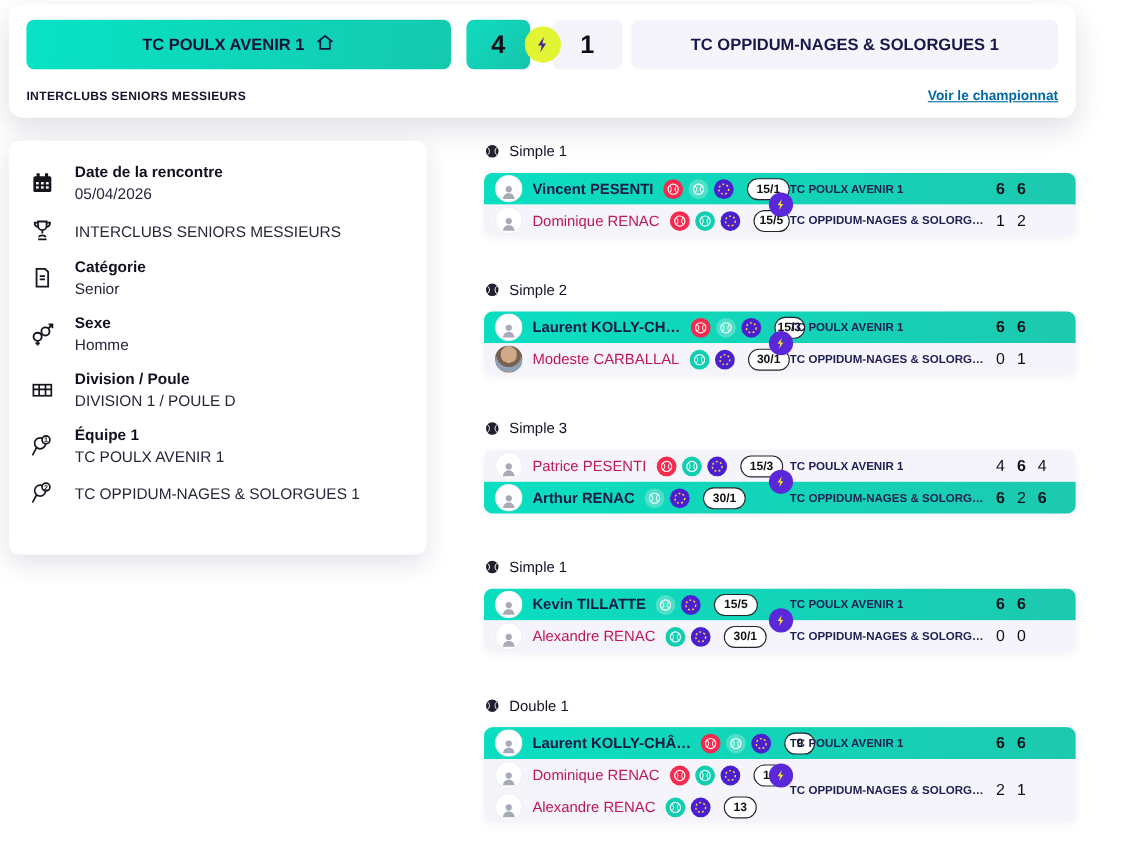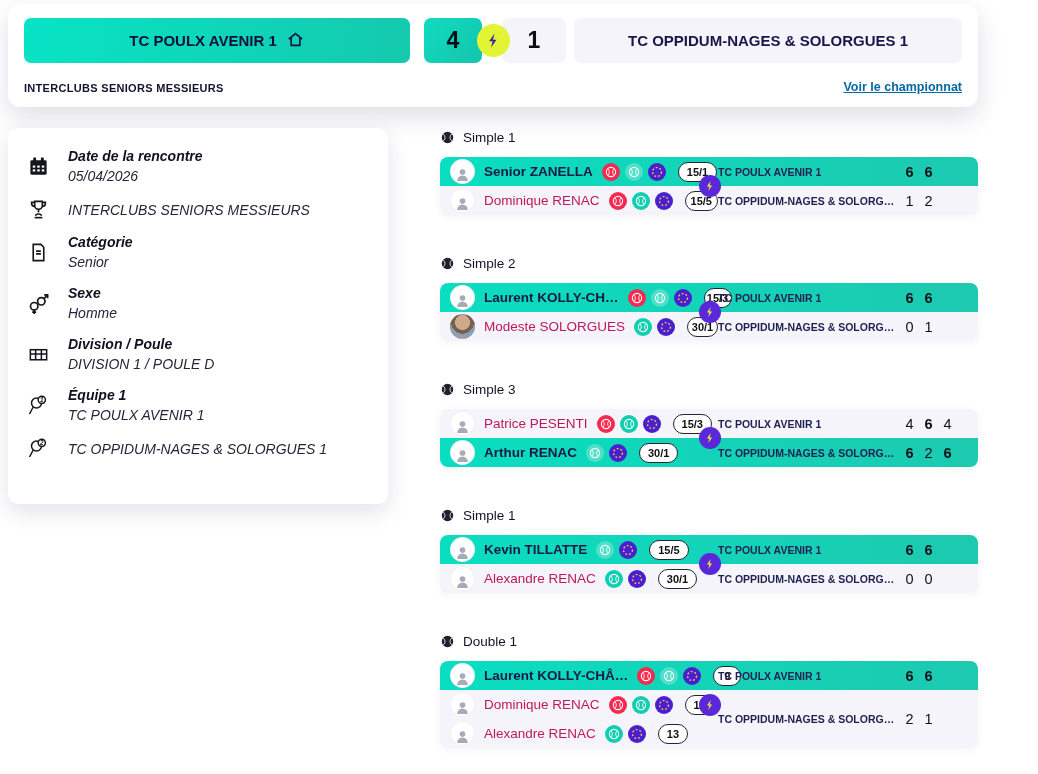--- a/index.html
+++ b/index.html
@@ -26,21 +26,21 @@
     justify-content:center; font-weight:700; font-size:15px; color:#17174A; cursor:pointer; }
   .competition { position:absolute; left:16px; top:78px; font-size:11px;
     font-weight:700; color:#14142E; letter-spacing:.3px; }
   .champ-link { position:absolute; right:16px; top:76px; font-size:12.5px;
     font-weight:700; color:#0369a1; text-decoration:underline; cursor:pointer; }
 
   
   .sidebar-card { position:absolute; left:8px; top:128px; width:380px; height:376px;
     background:#fff; border-radius:10px; box-shadow:0 8px 22px rgba(40,40,90,.13);
     padding:19px 16px; display:flex; flex-direction:column; gap:12px; }
-  .info-item { display:flex; align-items:center; gap:16px;font-style:italic; }
+  .info-item { display:flex; align-items:center; gap:16px; }
   .info-icon { width:28px; display:flex; justify-content:center; flex:none; }
   .info-label { font-size:14px; font-weight:700; color:#101020; line-height:19px; }
   .info-value { font-size:14px; color:#26263A; line-height:20px; }
 
   
   .main-col { position:absolute; left:440px; top:130px; width:538px; }
   .match-section { margin-bottom:41px; }
   .match-title { display:flex; align-items:flex-start; gap:8px; font-size:13.5px;
     font-weight:500; color:#131328; margin-bottom:9px; }
   .match-card { position:relative; border-radius:8px; overflow:hidden;
@@ -223,21 +223,21 @@
       <div class="match-card">
         <div class="side winner">
           <div class="players">
             <div class="player-row">
               <span class="avatar">
                 <svg width="17" height="17" viewBox="0 0 24 24" fill="#A7ABB8">
                   <circle cx="12" cy="8.5" r="4"></circle>
                   <path d="M4.5 21a7.5 7.5 0 0 1 15 0z"></path>
                 </svg>
               </span>
-              <span class="p-name">Senior ZANELLA</span>
+              <span class="p-name">Vincent PESENTI</span>
               <span class="badges">
                 <span class="badge red-ball-badge">
                   <svg width="16" height="16" viewBox="0 0 18 18">
                     <circle cx="9" cy="9" r="5.2" fill="none" stroke="#fff" stroke-width="1.2"></circle>
                     <path d="M5.6 5.6c2 1.8 2 5 0 6.8M12.4 5.6c-2 1.8-2 5 0 6.8" stroke="#fff" stroke-width="1" fill="none"></path>
                   </svg>
                 </span>
                 <span class="badge teal-ball-badge">
                   <svg width="16" height="16" viewBox="0 0 18 18">
                     <circle cx="9" cy="9" r="5.2" fill="none" stroke="#fff" stroke-width="1.2"></circle>
@@ -359,21 +359,21 @@
         </div>
         <div class="side loser">
           <div class="players">
             <div class="player-row">
               <span class="avatar photo">
                 <svg width="17" height="17" viewBox="0 0 24 24" fill="#A7ABB8">
                   <circle cx="12" cy="8.5" r="4"></circle>
                   <path d="M4.5 21a7.5 7.5 0 0 1 15 0z"></path>
                 </svg>
               </span>
-              <span class="p-name">Modeste SOLORGUES</span>
+              <span class="p-name">Modeste CARBALLAL</span>
               <span class="badges">
                 <span class="badge teal-ball-badge">
                   <svg width="16" height="16" viewBox="0 0 18 18">
                     <circle cx="9" cy="9" r="5.2" fill="none" stroke="#fff" stroke-width="1.2"></circle>
                     <path d="M5.6 5.6c2 1.8 2 5 0 6.8M12.4 5.6c-2 1.8-2 5 0 6.8" stroke="#fff" stroke-width="1" fill="none"></path>
                   </svg>
                 </span>
                 <span class="badge purple-ring-badge">
                   <svg width="16" height="16" viewBox="0 0 18 18">
                     <circle cx="9" cy="9" r="5" fill="none" stroke="#FFD23E" stroke-width="1.5" stroke-dasharray="2 2.3"></circle>

